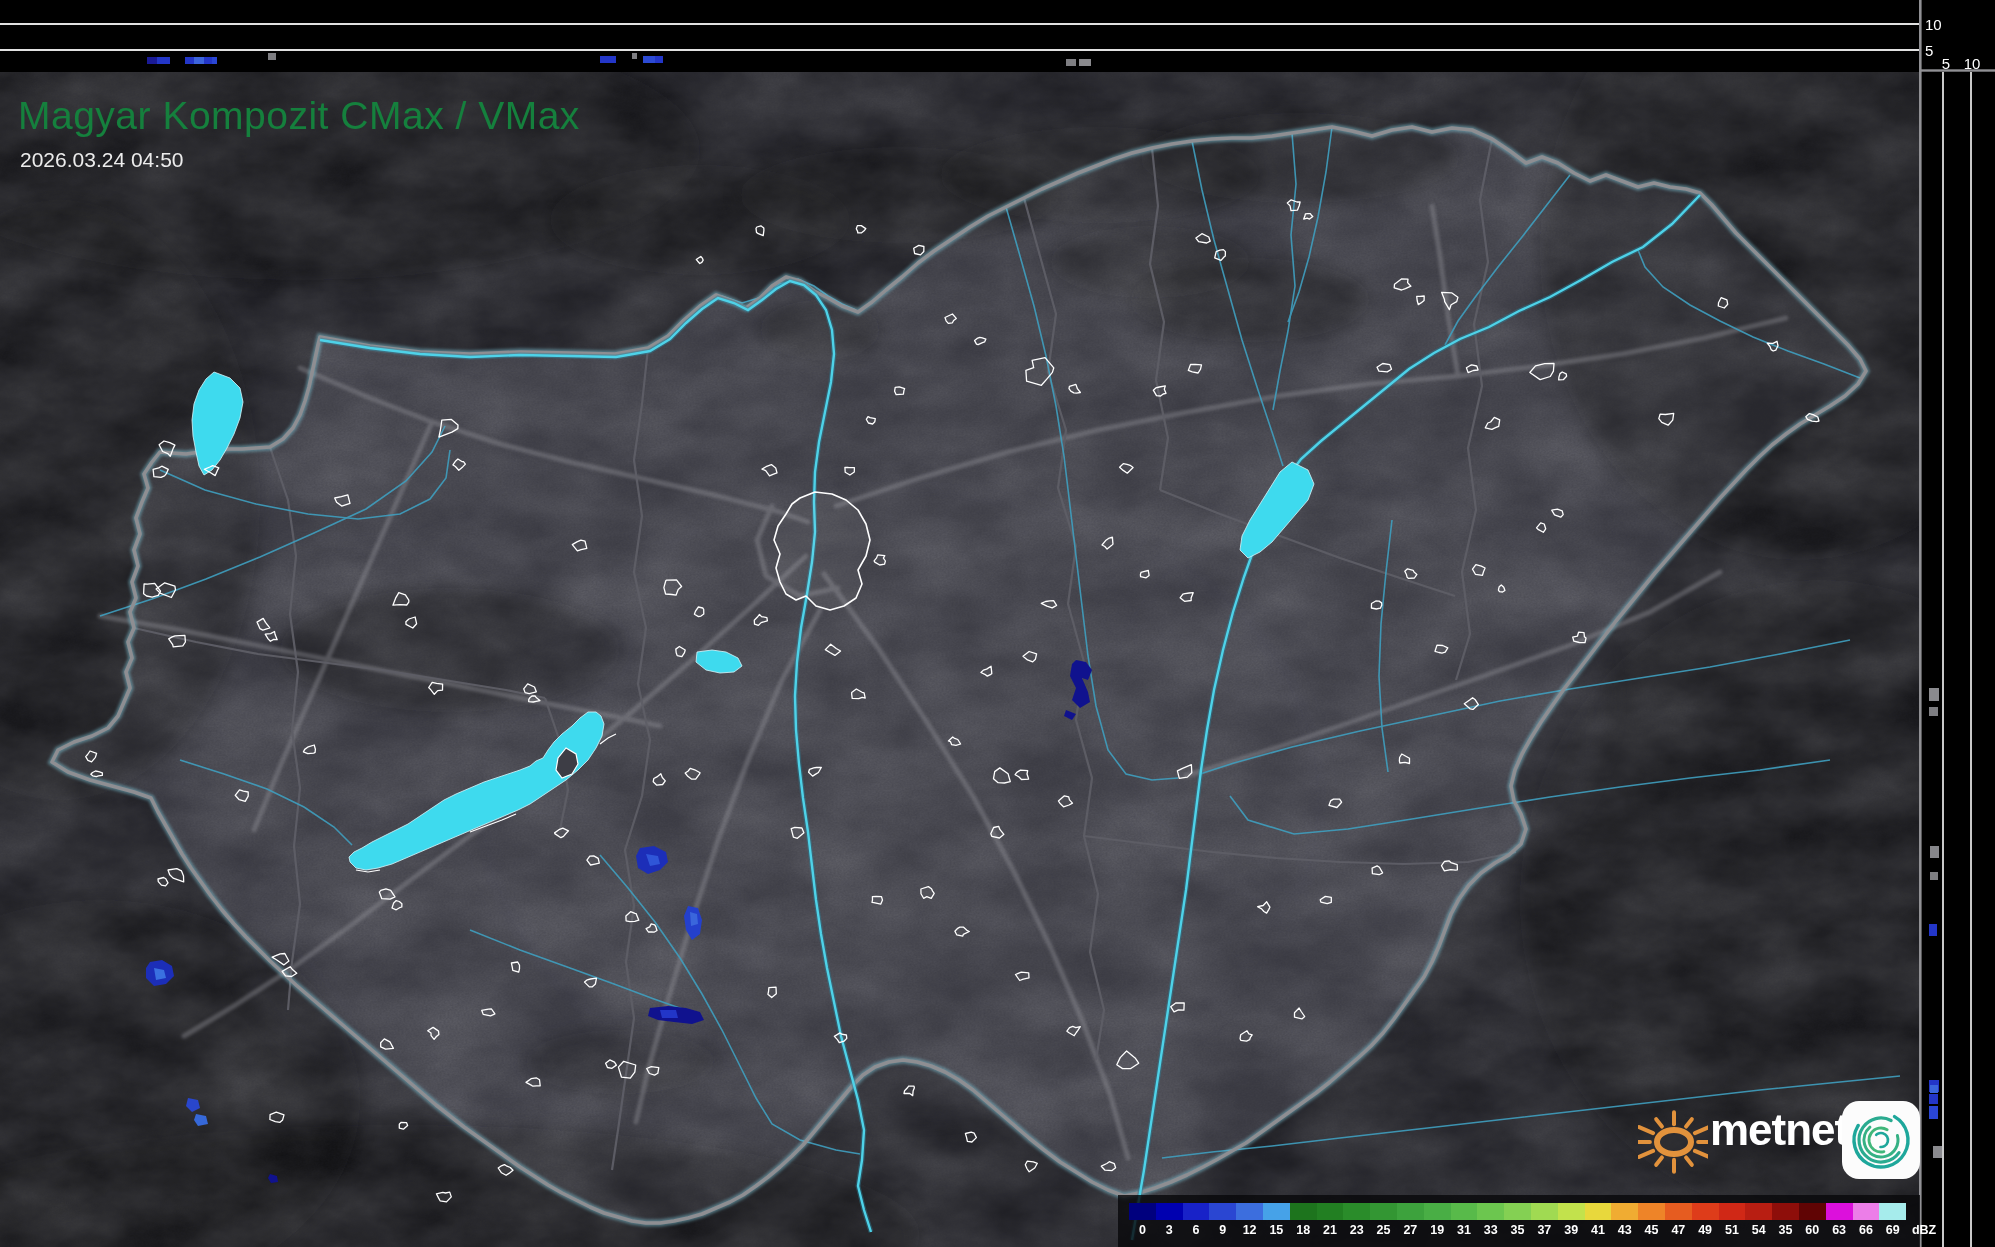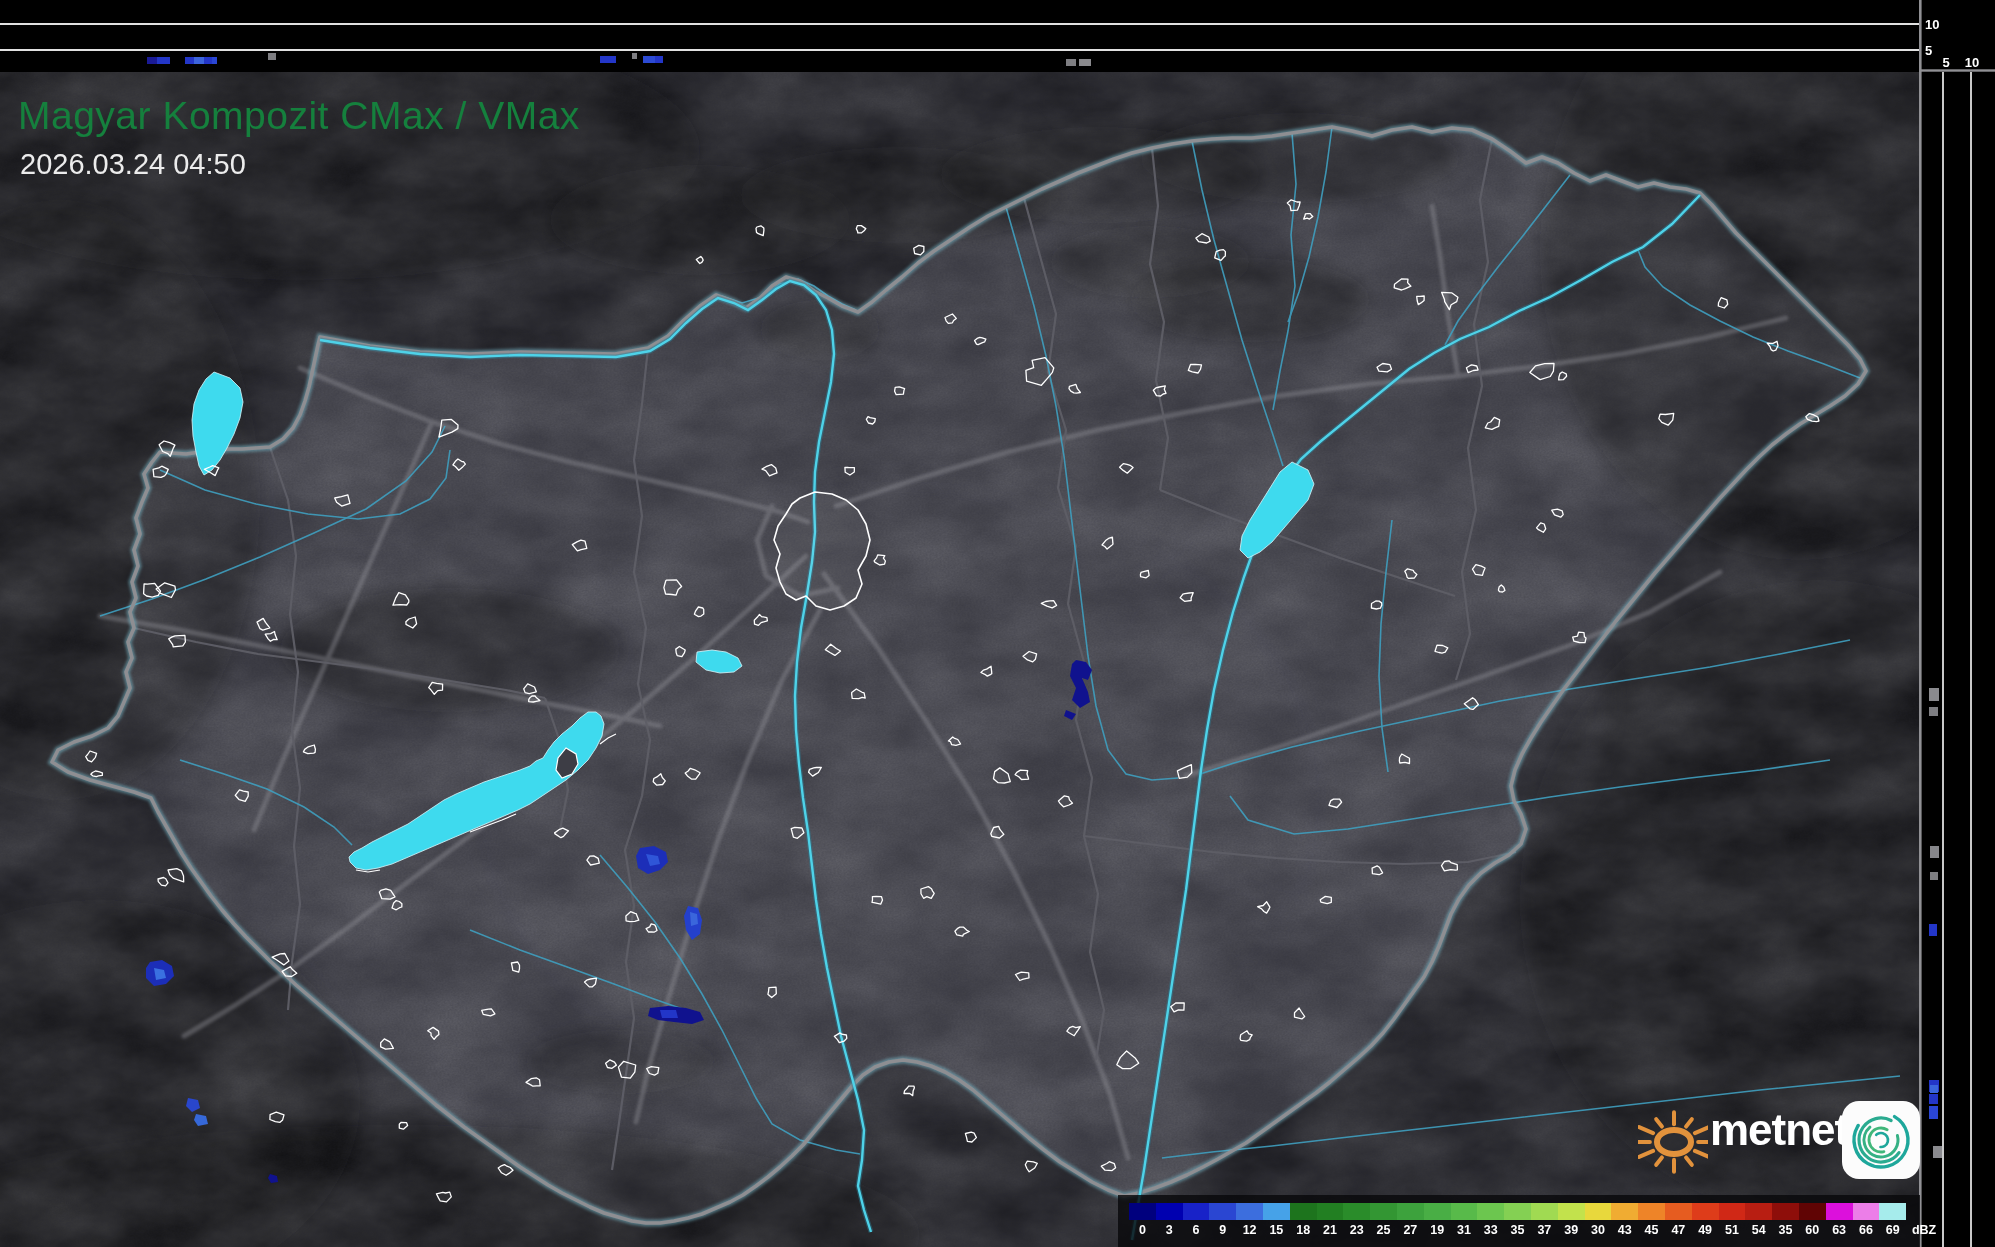--- a/index.html
+++ b/index.html
@@ -1,21 +1,21 @@
 <!DOCTYPE html>
 <html><head>
 <meta charset="utf-8">
 <style>
   html,body{margin:0;padding:0;background:#000;}
   .stage{position:relative;width:1995px;height:1247px;background:#000;overflow:hidden;
          font-family:"Liberation Sans",sans-serif;}
   svg{position:absolute;left:0;top:0;}
   .title{position:absolute;left:18px;top:94px;font-size:39px;color:#15803d;letter-spacing:.5px;}
-  .timestamp{position:absolute;left:20px;top:148px;font-size:29px;color:#ececec;}
-  .axlab{position:absolute;color:#fff;font-size:13px;font-weight:bold;transform:translate(0,-50%);}
+  .timestamp{position:absolute;left:20px;top:148px;font-size:21px;color:#ececec;}
+  .axlab{position:absolute;color:#fff;font-size:15px;font-weight:normal;transform:translate(0,-50%);}
   .axlab.h{transform:translate(-50%,0);}
   .colorbar{position:absolute;left:1118px;top:1195px;width:802px;height:52px;
             background:rgba(8,8,11,0.82);}
   .cb-swatches{position:absolute;left:11px;top:8px;display:flex;height:17px;}
   .cb-swatches div{width:26.8px;height:17px;}
   .cb-labels{position:absolute;left:11px;top:28px;display:flex;color:#fff;
              font-size:12.5px;font-weight:bold;}
   .cb-labels div{width:26.8px;text-align:center;}
   .cb-labels .unit{width:34px;text-align:center;padding-left:1px;}
   .logos{position:absolute;left:1638px;top:1096px;width:285px;height:90px;}
@@ -362,21 +362,21 @@
         <div>21</div>
         <div>23</div>
         <div>25</div>
         <div>27</div>
         <div>19</div>
         <div>31</div>
         <div>33</div>
         <div>35</div>
         <div>37</div>
         <div>39</div>
-        <div>30</div>
+        <div>41</div>
         <div>43</div>
         <div>45</div>
         <div>47</div>
         <div>49</div>
         <div>51</div>
         <div>54</div>
         <div>35</div>
         <div>60</div>
         <div>63</div>
         <div>66</div>

